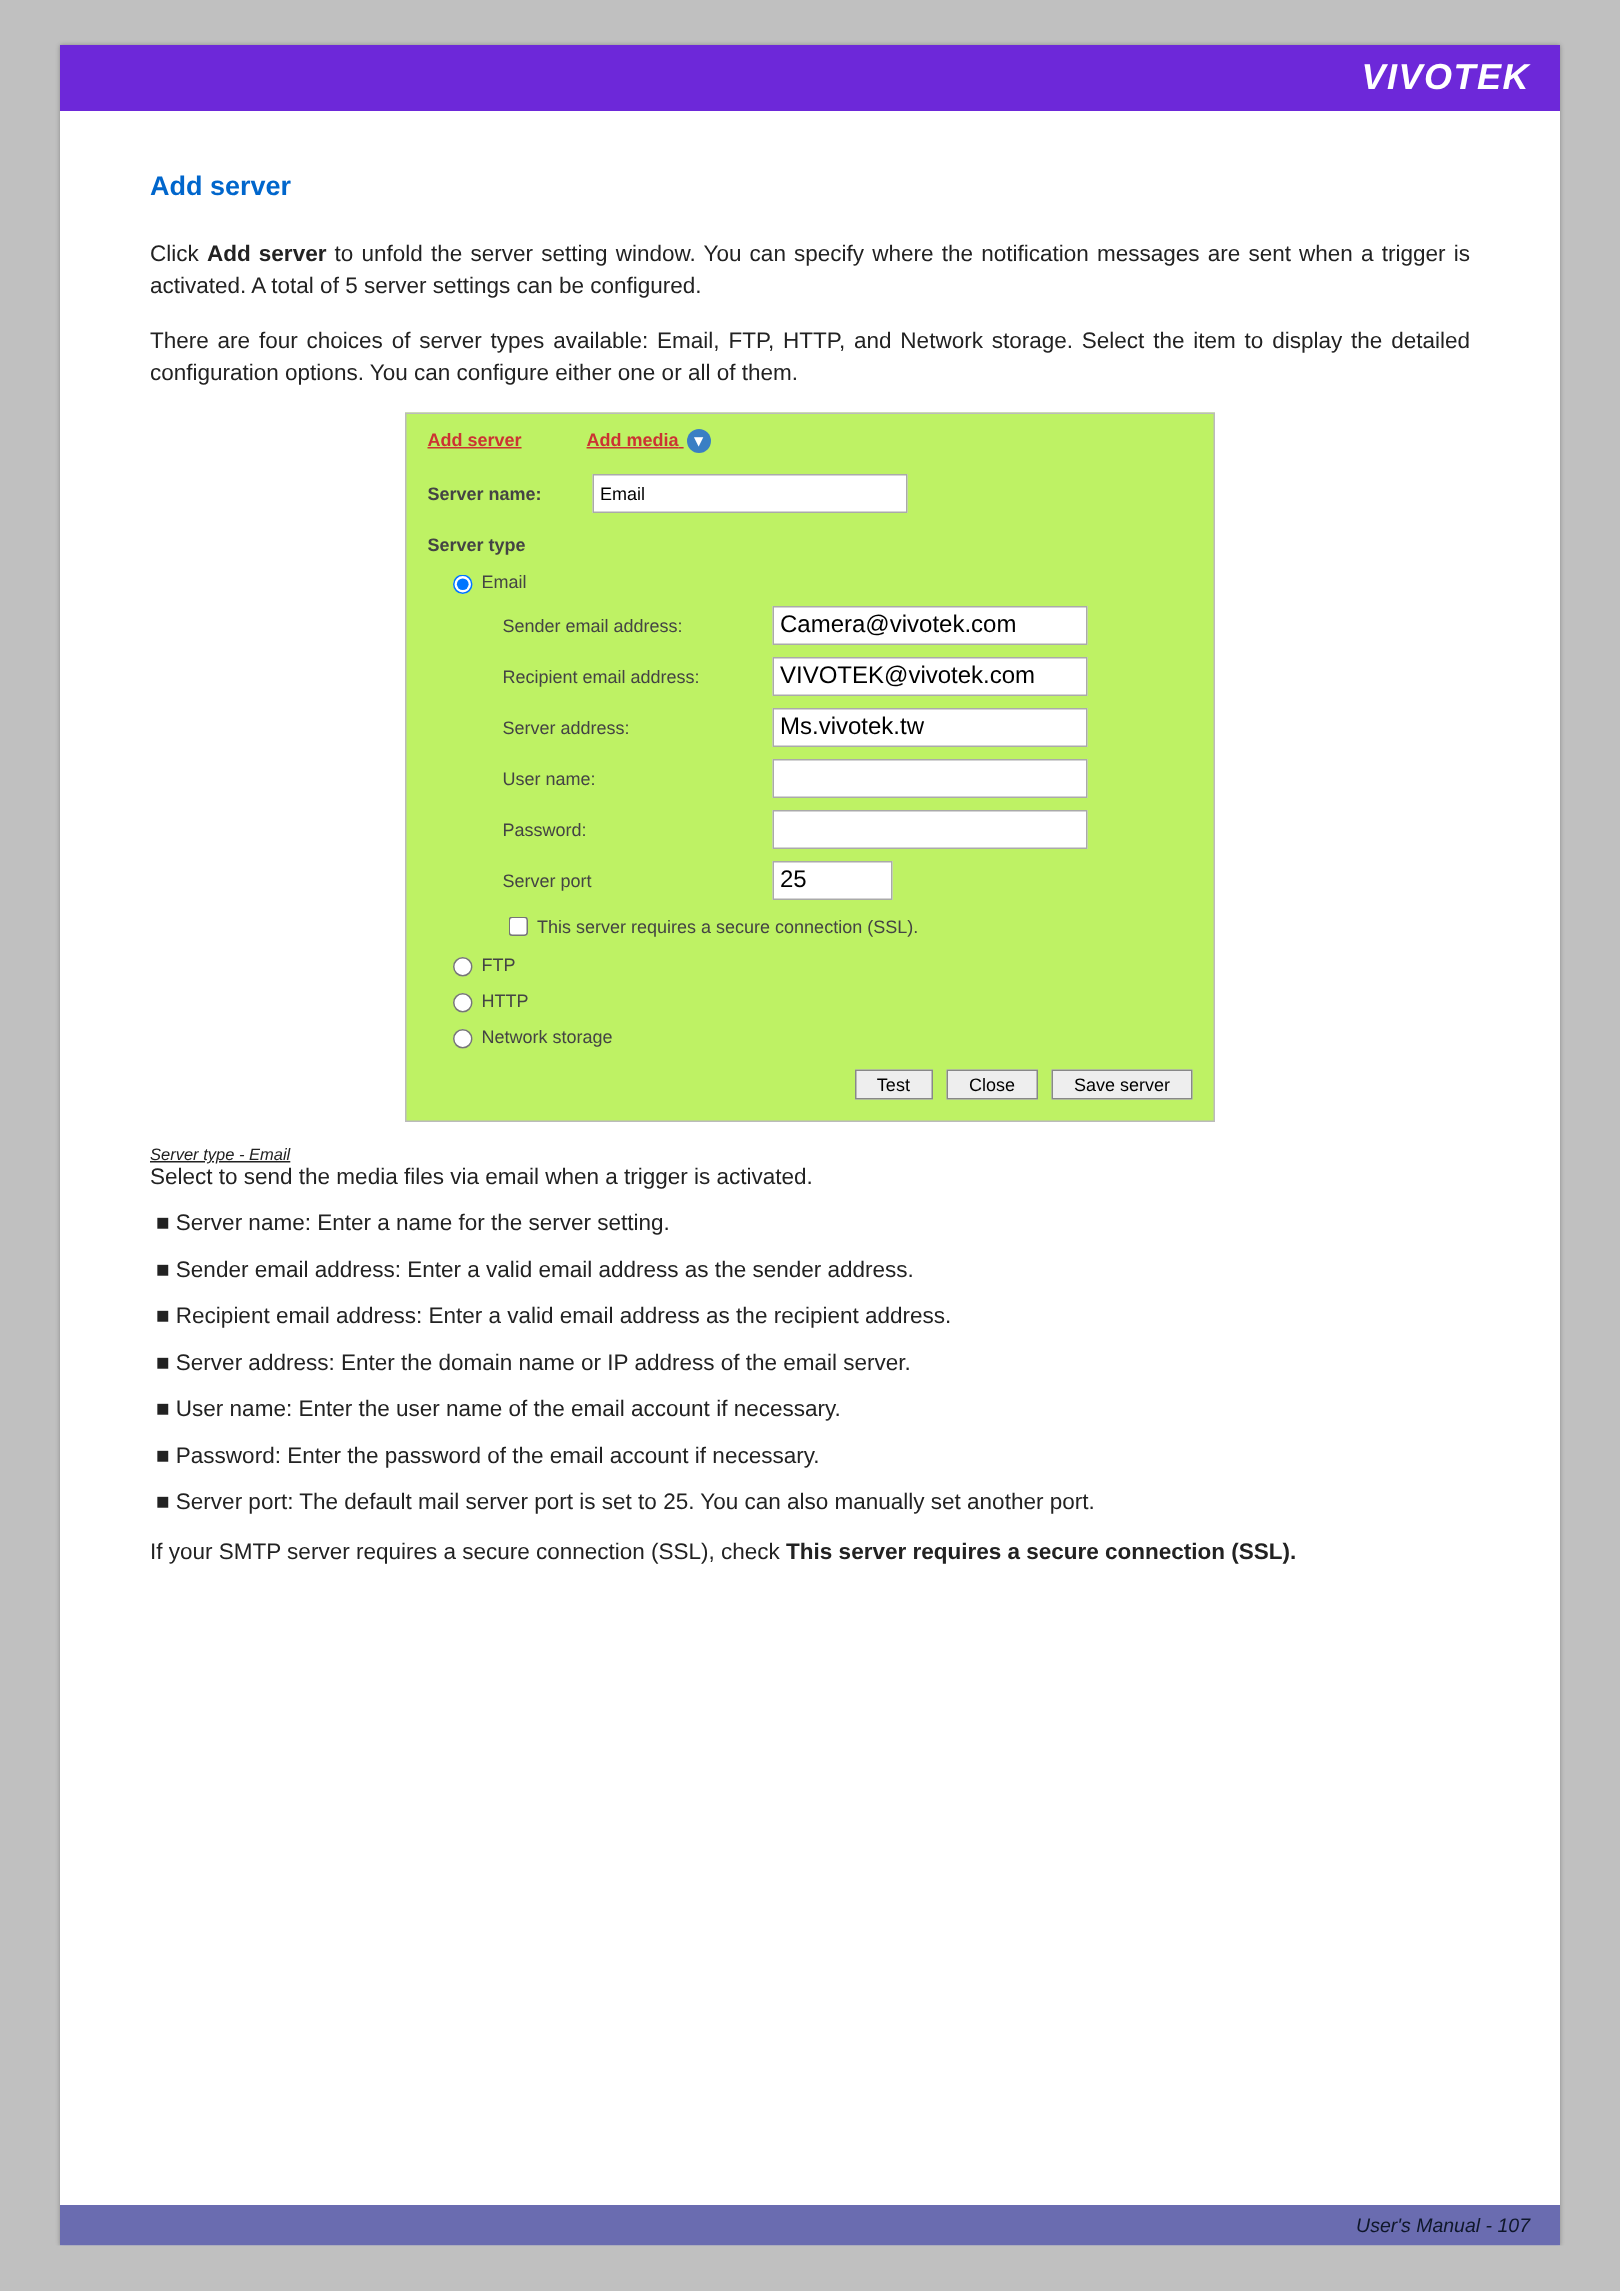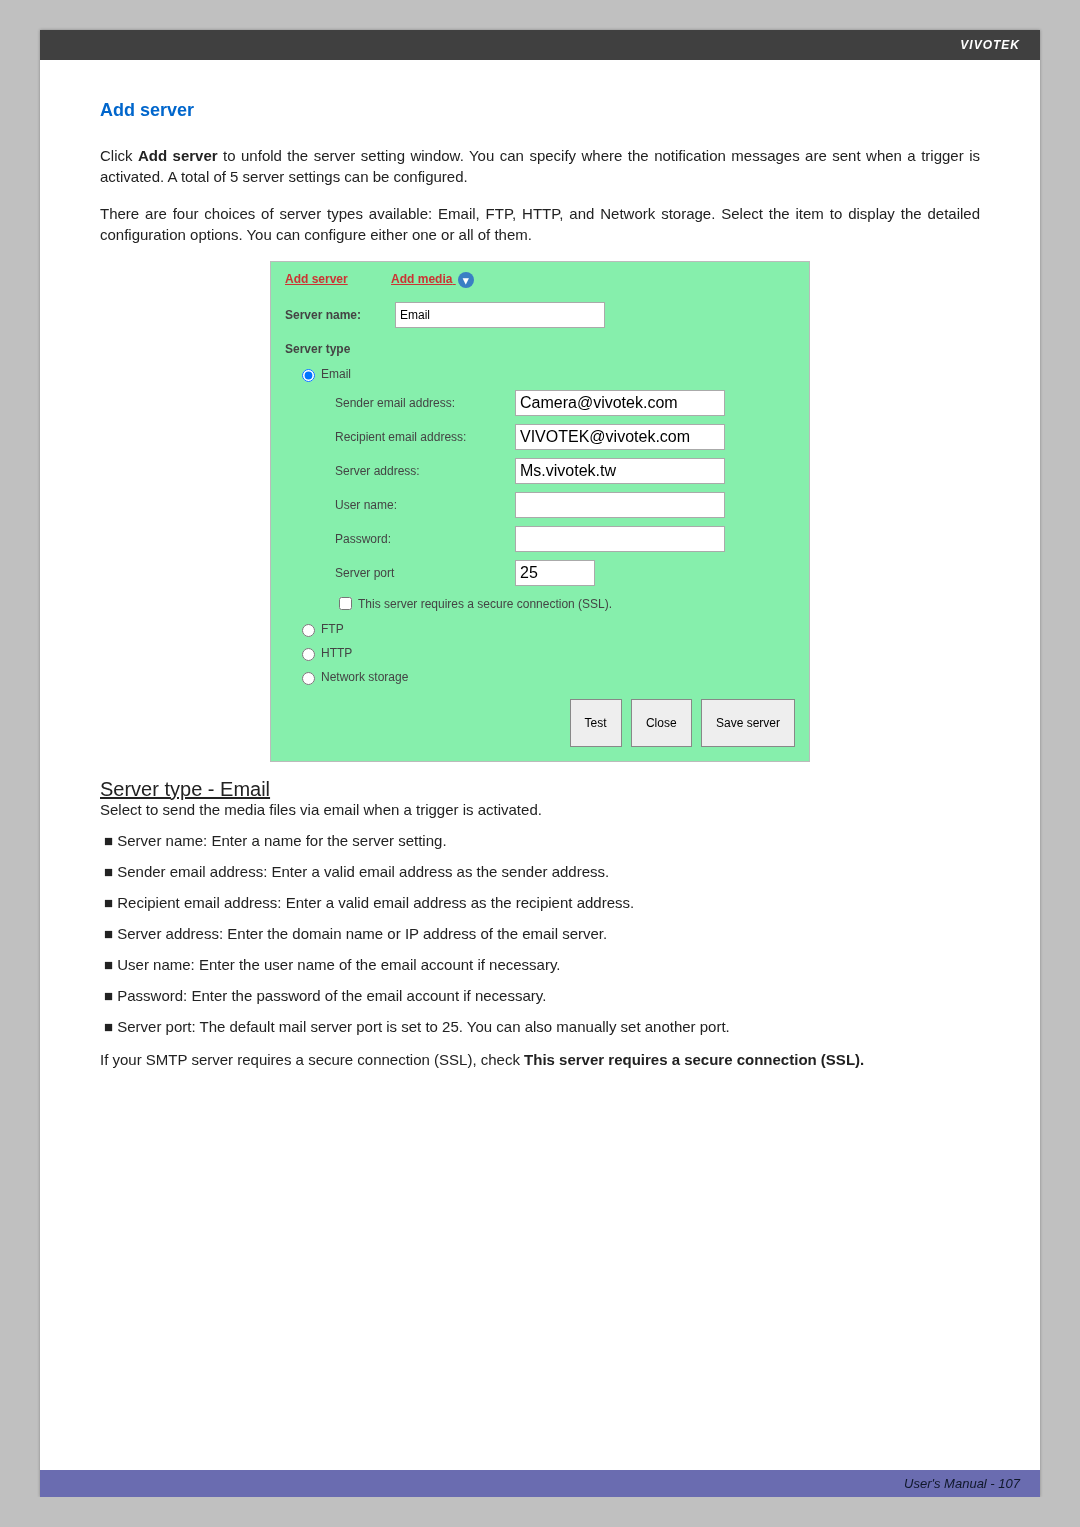--- a/index.html
+++ b/index.html
@@ -12,25 +12,25 @@
   }
   .page {
     width: 1000px;
     margin: 30px auto 0 auto;
     background: #fff;
     min-height: 1467px;
     position: relative;
     box-shadow: 0 0 3px rgba(0,0,0,0.3);
   }
   .header-bar {
-    background: #404040;
+    background: #6d28d9;
     color: #fff;
     font-style: italic;
     font-weight: bold;
-    font-size: 12px;
+    font-size: 24px;
     text-align: right;
     padding: 8px 20px;
     letter-spacing: 1px;
   }
   .content {
     padding: 40px 60px 0 60px;
   }
   .section-title {
     color: #0066cc;
     font-weight: bold;
@@ -42,21 +42,21 @@
     line-height: 1.4;
     margin-bottom: 16px;
   }
   .bold { font-weight: bold; }
 
   
   .panel {
     width: 510px;
     margin: 12px auto 16px auto;
     border: 1px solid #bbb;
-    background: #86efac;
+    background: #bef264;
     font-size: 12px;
     color: #444;
     padding: 10px 14px 14px 14px;
   }
   .panel-tabs {
     margin-bottom: 14px;
   }
   .panel-tabs a {
     color: #cc3333;
     text-decoration: underline;
@@ -132,29 +132,30 @@
   }
   .ssl-row input { margin-right: 6px; }
   .btn-row {
     text-align: right;
     margin-top: 14px;
   }
   .btn {
     border: 1px solid #888;
     background: #eee;
     font-size: 12px;
-    padding: 16px 14px;
+    padding: 2px 14px;
     margin-left: 6px;
     cursor: pointer;
   }
 
   .underline-heading {
     text-decoration: underline;
-    font-size: 20px;
+    font-size: 11px;
     margin-top: 10px;
+    font-style: italic;
   }
   ul.bullets {
     list-style: none;
     padding: 0;
     margin: 14px 0;
   }
   ul.bullets li {
     margin-bottom: 14px;
     padding-left: 4px;
   }

